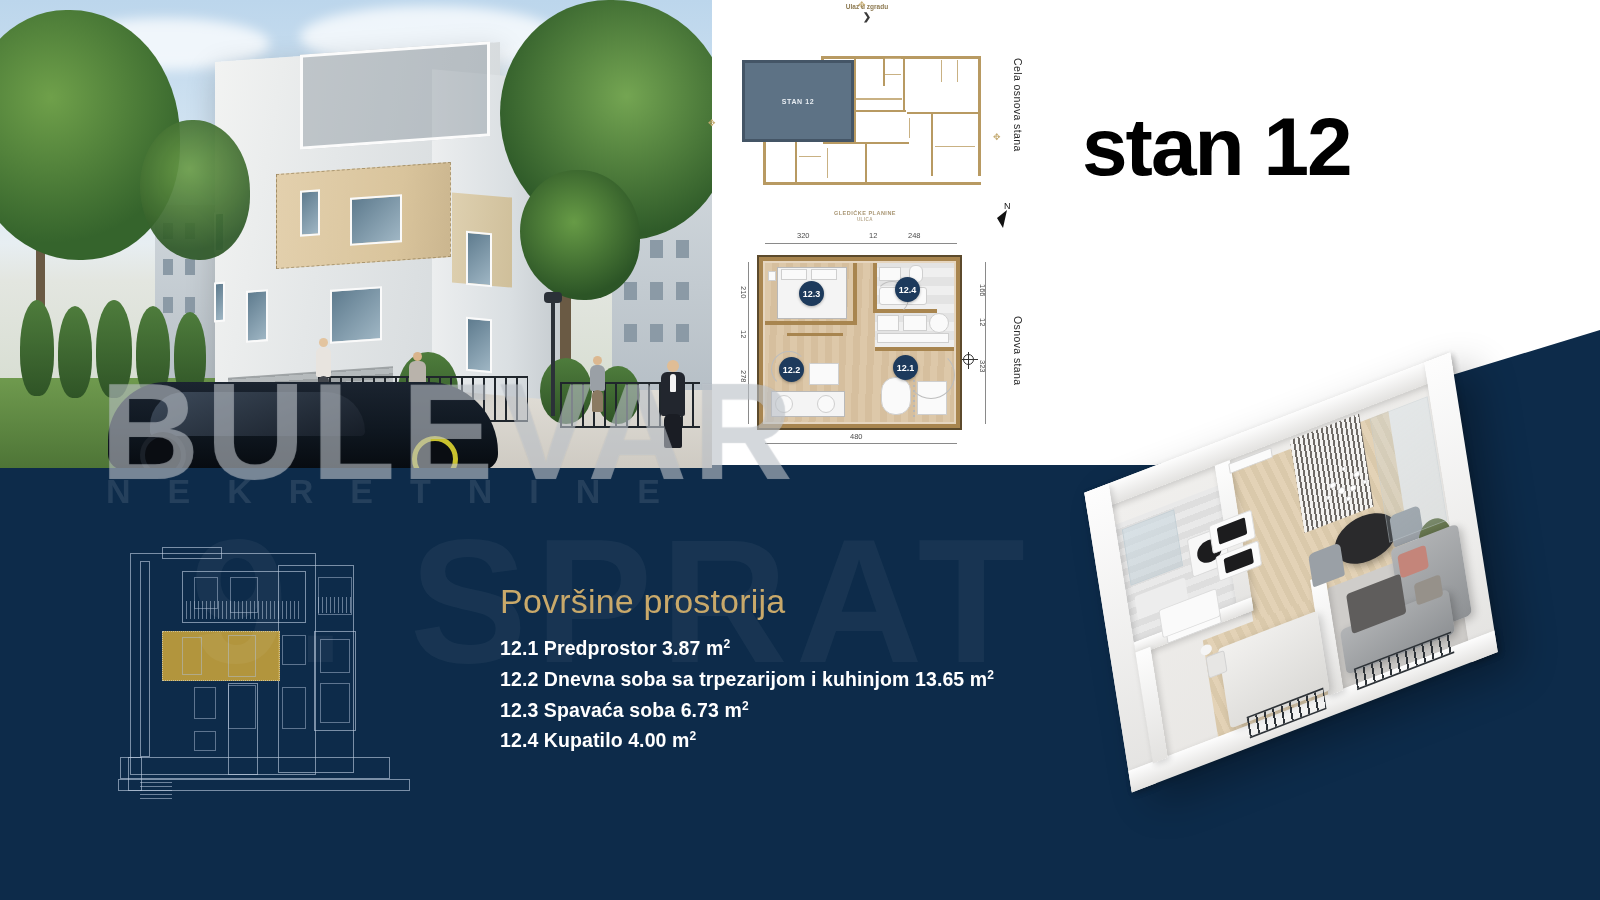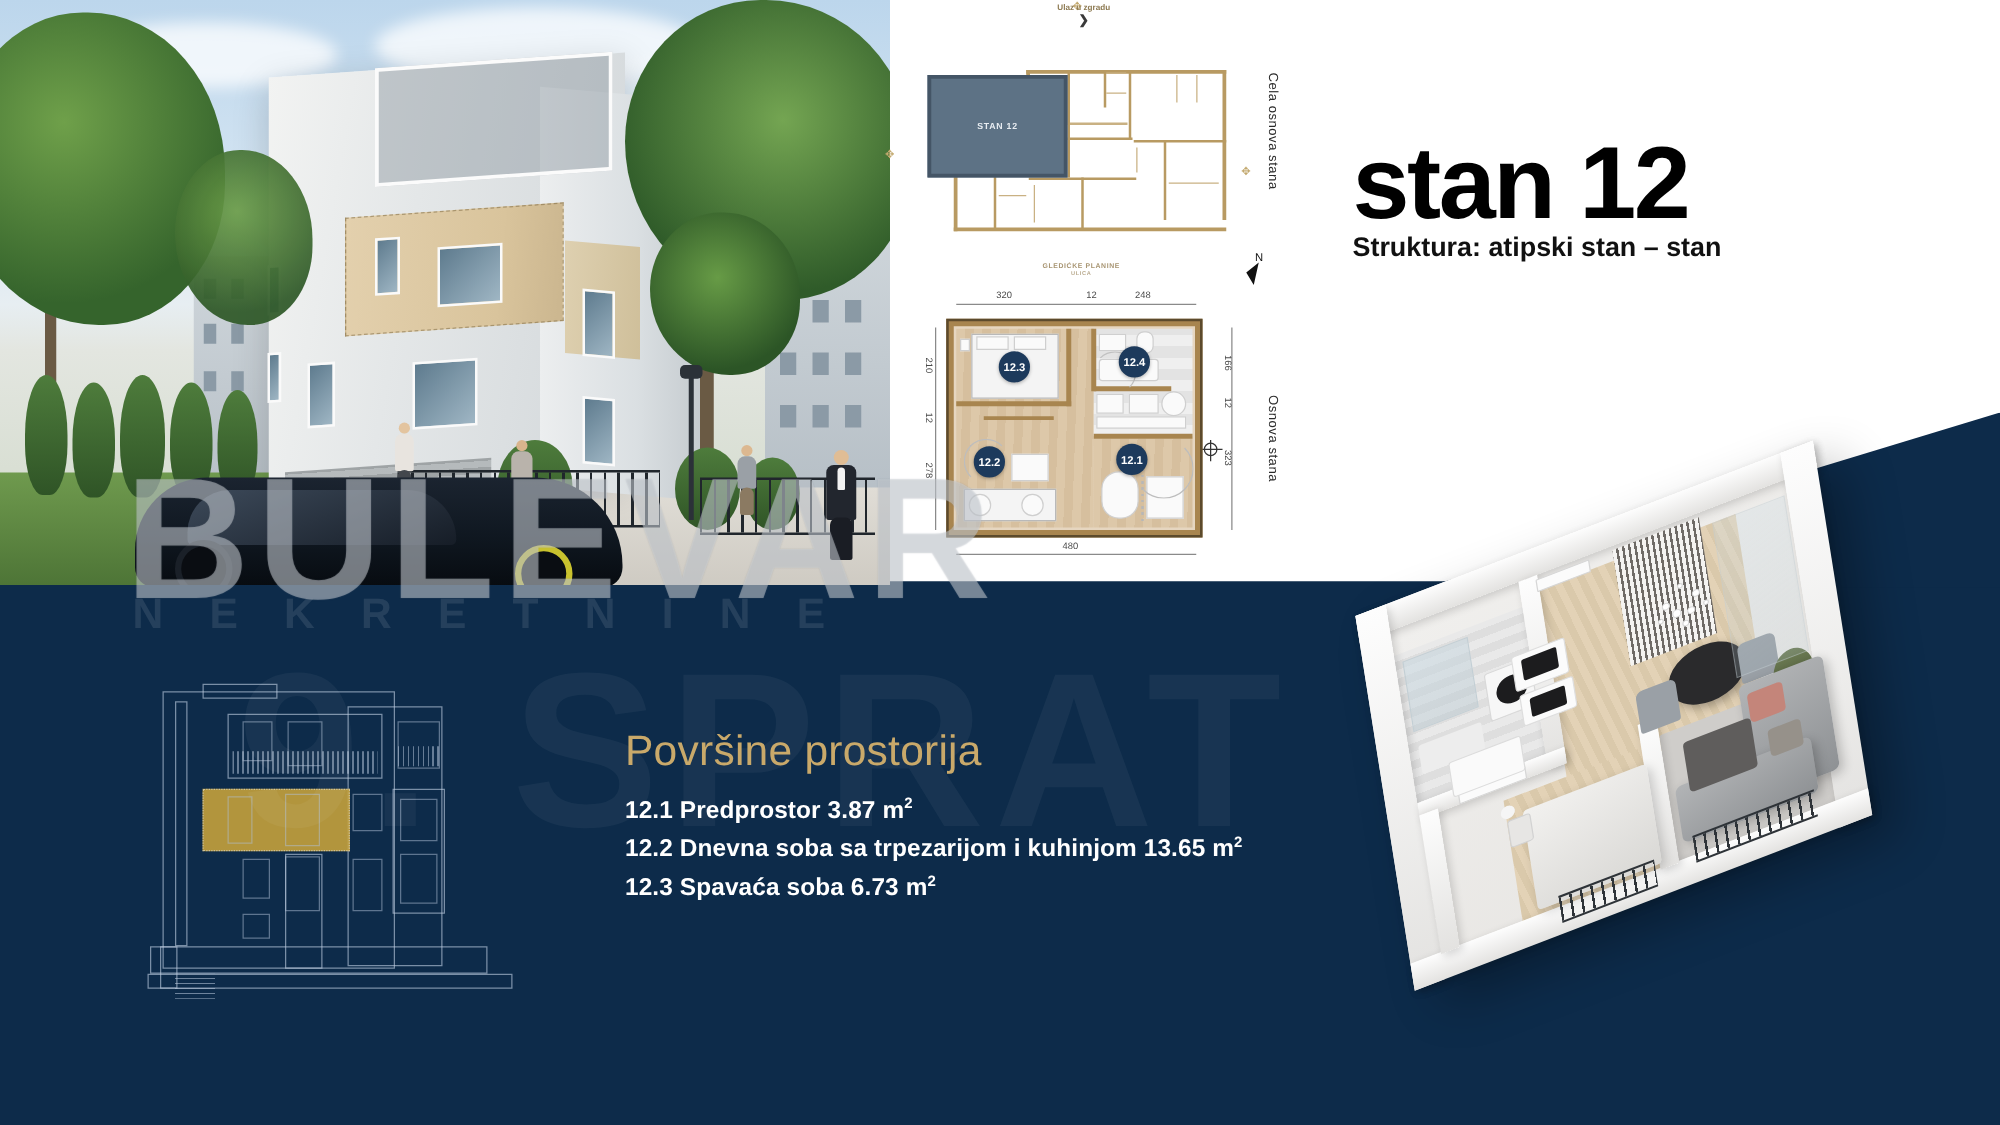--- a/index.html
+++ b/index.html
@@ -453,21 +453,20 @@
     <div class="badge" style="left:42px;top:26px;">12.3</div>
     <div class="badge" style="left:138px;top:22px;">12.4</div>
     <div class="badge" style="left:22px;top:102px;">12.2</div>
     <div class="badge" style="left:136px;top:100px;">12.1</div>
   </div>
 
   <div class="label-vert" style="left:1012px;top:316px;height:115px;">Osnova stana</div>
 
   <div class="hdr">
     <h1>stan 12</h1>
-    <div class="sub" style="margin-top:0">Struktura: atipski stan – stan</div>
   </div>
 
   <div class="render3d">
     <div class="r3-floor">
 
       <div class="r3-wood" style="left:150px;top:40px;width:170px;height:190px;"></div>
       <div class="r3-wood" style="left:96px;top:220px;width:130px;height:135px;"></div>
       <div class="r3-tile" style="left:20px;top:50px;width:120px;height:150px;"></div>
       <div class="r3-rug" style="left:230px;top:215px;width:150px;height:130px;"></div>
 
@@ -568,16 +567,17 @@
   <div class="wm wm-bulevar">BULEVAR</div>
   <div class="wm wm-nekretnine">NEKRETNINE</div>
   <div class="wm wm-sprat">9. SPRAT</div>
 
   <div class="rooms">
     <h2>Površine prostorija</h2>
     <ul id="rooms-list">
         <li><span>12.1 Predprostor 3.87 m</span><sup>2</sup></li>
         <li><span>12.2 Dnevna soba sa trpezarijom i kuhinjom 13.65 m</span><sup>2</sup></li>
         <li><span>12.3 Spavaća soba 6.73 m</span><sup>2</sup></li>
+        <li><span>12.4 Kupatilo 4.00 m</span><sup>2</sup></li>
       </ul>
   </div>
 
 </div>
 
 </body></html>

